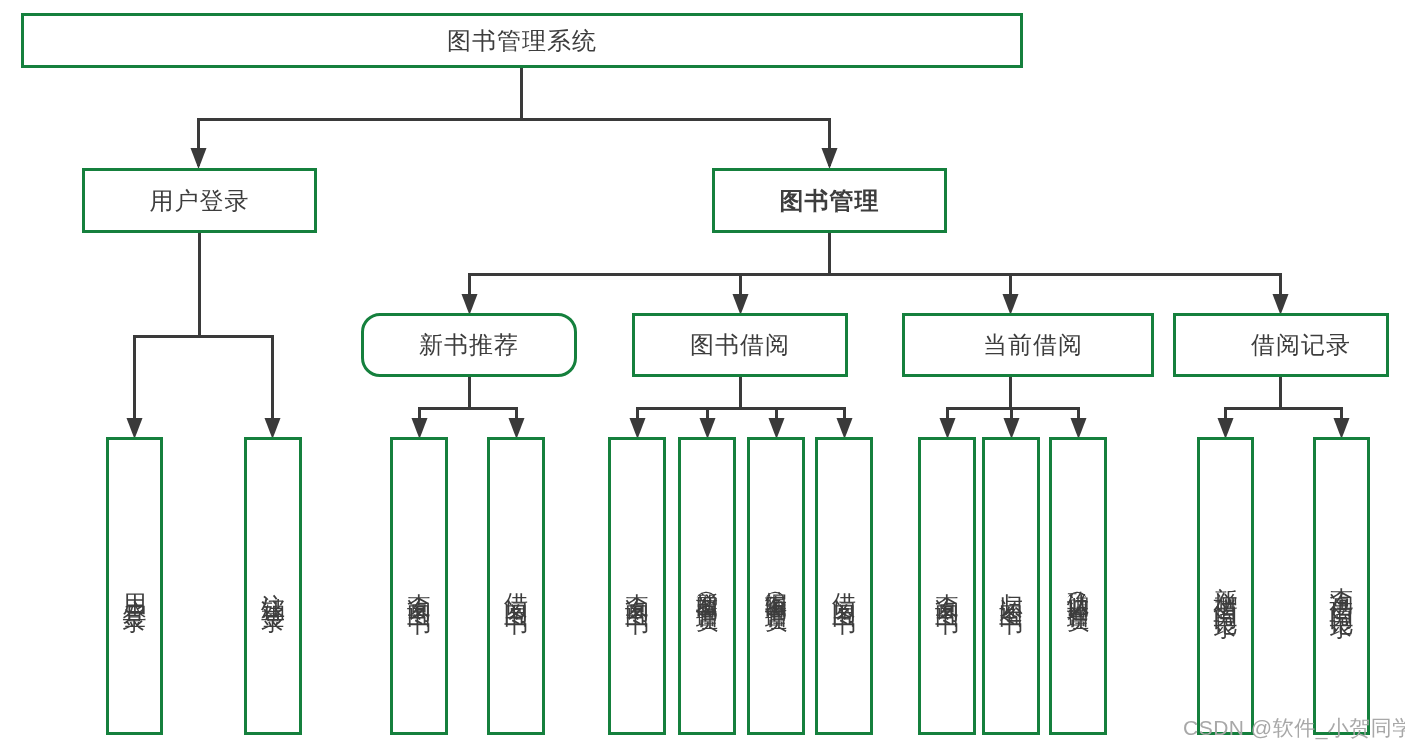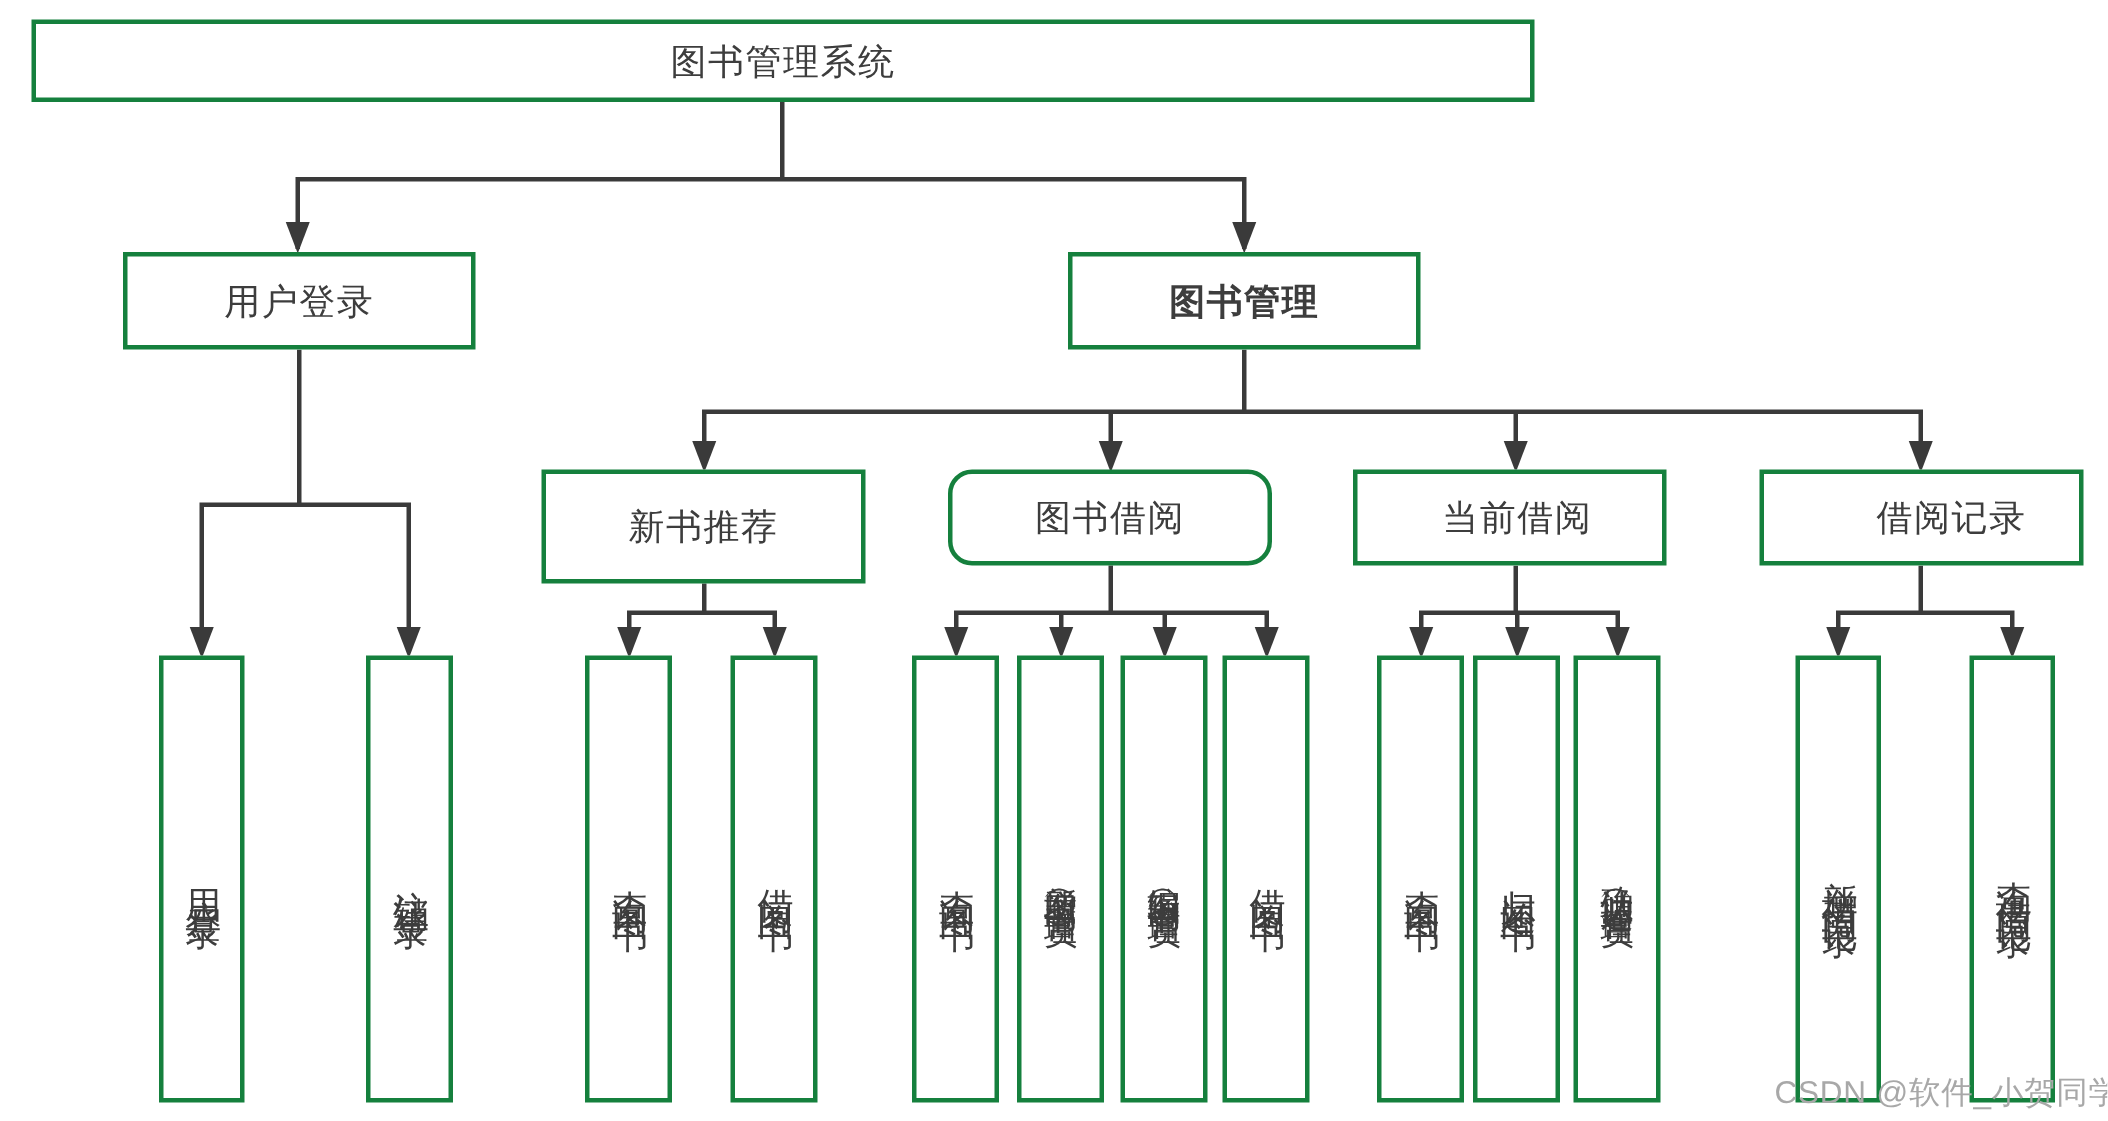--- a/index.html
+++ b/index.html
@@ -41,23 +41,23 @@
     line-height: 1;
   }
   .vtext.tight {
     font-size: 22px;
     letter-spacing: 3px;
   }
   
   #n-root  { left: 21px;  top: 13px;  width: 1002px; height: 55px; }
   #n-ul    { left: 82px;  top: 168px; width: 235px;  height: 65px; }
   #n-bm    { left: 712px; top: 168px; width: 235px;  height: 65px; font-weight: bold; }
-  #n-nbr   { left: 361px; top: 313px; width: 216px;  height: 76px; }
-  #n-bb    { left: 632px; top: 313px; width: 216px;  height: 64px; border-radius: 16px; }
-  #n-cb    { left: 902px; top: 313px; width: 209px;  height: 64px; padding-left: 10px; }
+  #n-nbr   { left: 361px; top: 313px; width: 216px;  height: 64px; border-radius: 19px; }
+  #n-bb    { left: 632px; top: 313px; width: 216px;  height: 64px; }
+  #n-cb    { left: 902px; top: 313px; width: 252px;  height: 64px; padding-left: 10px; }
   #n-br    { left: 1173px;top: 313px; width: 216px;  height: 64px; padding-left: 40px; }
   #l-ul1 { left: 106px;  width: 57px; }
   #l-ul2 { left: 244px;  width: 58px; }
   #l-nb1 { left: 390px;  width: 58px; }
   #l-nb2 { left: 487px;  width: 58px; }
   #l-bb1 { left: 608px;  width: 58px; }
   #l-bb2 { left: 678px;  width: 58px; }
   #l-bb3 { left: 747px;  width: 58px; }
   #l-bb4 { left: 815px;  width: 58px; }
   #l-cb1 { left: 918px;  width: 58px; }

